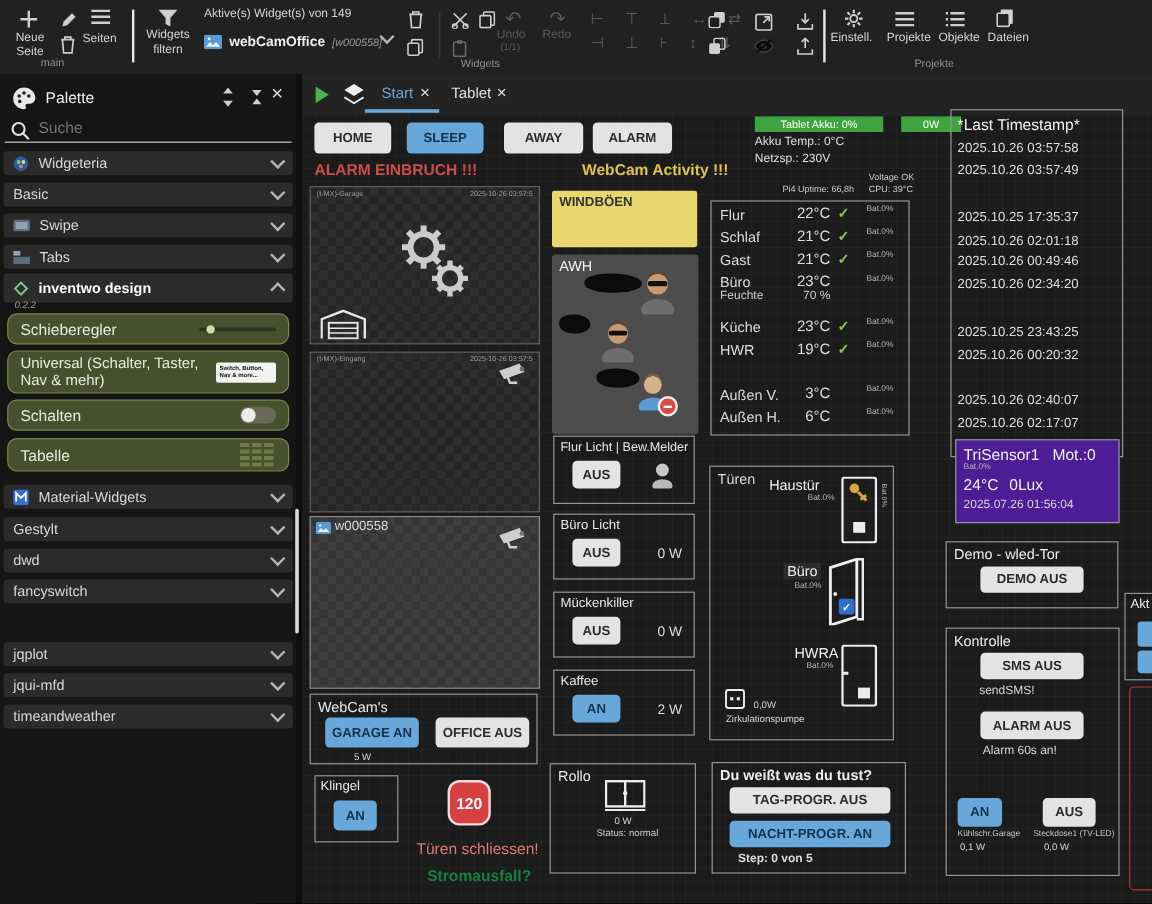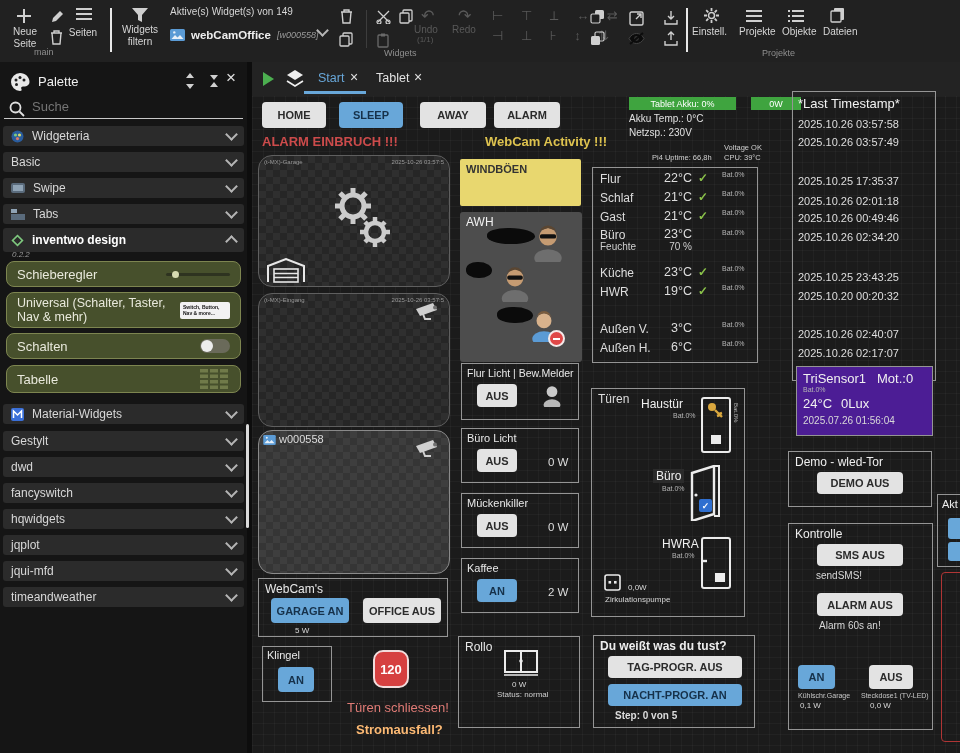--- a/index.html
+++ b/index.html
@@ -27,21 +27,21 @@
   #tabbar{position:absolute;left:252px;top:62px;width:708px;height:34px;background:#232323;}
   #cvbody{position:absolute;left:252px;top:96px;width:708px;height:657px;background:#1b1b1b;
      background-image:linear-gradient(rgba(255,255,255,0.032) 1px,transparent 1px),
                       linear-gradient(90deg,rgba(255,255,255,0.032) 1px,transparent 1px);
      background-size:11px 11px;}
   .panel{border:1px solid #959595;box-sizing:border-box;}
   .bg,.bb{border-radius:4px;font-weight:700;display:flex;align-items:center;justify-content:center;
           font-size:11px;cursor:pointer;box-sizing:border-box;}
   .bg{background:#e3e3e3;color:#2b2b2b;}
   .bb{background:#68a7d9;color:#16314a;}
-  .checker{background-color:#262626;border:1px solid #5f5f5f;border-radius:14px;
+  .checker{background-color:#262626;border:1px solid #5f5f5f;border-radius:0;
      background-image:linear-gradient(45deg,#2f2f2f 25%,transparent 25%,transparent 75%,#2f2f2f 75%),
                       linear-gradient(45deg,#2f2f2f 25%,transparent 25%,transparent 75%,#2f2f2f 75%);
      background-size:14px 14px;background-position:0 0,7px 7px;}
   .checker.light{background-color:#353535;
      background-image:linear-gradient(45deg,#3e3e3e 25%,transparent 25%,transparent 75%,#3e3e3e 75%),
                       linear-gradient(45deg,#3e3e3e 25%,transparent 25%,transparent 75%,#3e3e3e 75%);}
   .wtitle{font-size:11px;color:#e8e8e8;}
   .bat{font-size:7px;color:#b5b5b5;}
   .chk{color:#8bc34a;font-weight:700;font-size:12px;}
   .blob{background:#0b0b0b;border-radius:45% 55% 50% 50%;}
@@ -290,25 +290,20 @@
         <span class="sp"></span>
         <span class="chev"></span>
       </div>
     <div class="prow" style="top:421px">
         <span>fancyswitch</span>
         <span class="sp"></span>
         <span class="chev"></span>
       </div>
     <div class="prow" style="top:395px">
         <span>dwd</span>
-        <span class="sp"></span>
-        <span class="chev"></span>
-      </div>
-    <div class="prow" style="top:447px">
-        <span>hqwidgets</span>
         <span class="sp"></span>
         <span class="chev"></span>
       </div>
     <div class="prow" style="top:499px">
         <span>jqui-mfd</span>
         <span class="sp"></span>
         <span class="chev"></span>
       </div>
     <div class="prow" style="top:473px">
         <span>jqplot</span>
@@ -465,21 +460,21 @@
 
   <div class="abs panel" style="left:792px;top:91px;width:144px;height:290px"></div>
   <div class="abs txt" style="left:798px;top:96px;font-size:13px;color:#f2f2f2">*Last Timestamp*</div>
   <div class="abs ts txt" style="left:798px;top:118px">2025.10.26 03:57:58</div>
   <div class="abs ts txt" style="left:798px;top:136px">2025.10.26 03:57:49</div>
   <div class="abs ts txt" style="left:798px;top:175px">2025.10.25 17:35:37</div>
   <div class="abs ts txt" style="left:798px;top:195px">2025.10.26 02:01:18</div>
   <div class="abs ts txt" style="left:798px;top:212px">2025.10.26 00:49:46</div>
   <div class="abs ts txt" style="left:798px;top:231px">2025.10.26 02:34:20</div>
   <div class="abs ts txt" style="left:798px;top:271px">2025.10.25 23:43:25</div>
-  <div class="abs ts txt" style="left:798px;top:290px">2025.10.20 00:20:32</div>
+  <div class="abs ts txt" style="left:798px;top:290px">2025.10.26 00:20:32</div>
   <div class="abs ts txt" style="left:798px;top:328px">2025.10.26 02:40:07</div>
   <div class="abs ts txt" style="left:798px;top:347px">2025.10.26 02:17:07</div>
 
   <div class="abs panel" style="left:796px;top:366px;width:137px;height:70px;background:#4c1d95">
     <div class="abs txt" style="left:6px;top:4px;font-size:13px;color:#f0f0f0">TriSensor1</div>
     <div class="abs txt" style="left:80px;top:4px;font-size:13px;color:#f0f0f0">Mot.:0</div>
     <div class="abs bat txt" style="left:6px;top:19px">Bat.0%</div>
     <div class="abs txt" style="left:6px;top:29px;font-size:13px;color:#f0f0f0">24°C</div>
     <div class="abs txt" style="left:44px;top:29px;font-size:13px;color:#f0f0f0">0Lux</div>
     <div class="abs txt" style="left:6px;top:48px;font-size:10px;color:#d8d8d8">2025.07.26 01:56:04</div>
@@ -575,21 +570,21 @@
     <div class="abs txt" style="left:36px;top:47px;font-size:8px;color:#d8d8d8">5 W</div>
   </div>
 
   <div class="abs panel" style="left:262px;top:646px;width:70px;height:56px">
     <div class="abs wtitle txt" style="left:4px;top:2px">Klingel</div>
     <div class="abs bb" style="left:15px;top:20px;width:36px;height:25px">AN</div>
   </div>
 
   <div class="abs" style="left:373px;top:650px;width:36px;height:38px;background:#d64040;border:2.5px solid #f2dcdc;border-radius:10px;box-sizing:border-box;display:flex;align-items:center;justify-content:center;color:#fff;font-weight:700;font-size:13px">120</div>
   <div class="abs txt" style="left:347px;top:700px;font-size:13px;color:#e07b76">Türen schliessen!</div>
-  <div class="abs txt" style="left:356px;top:722px;font-size:13px;font-weight:700;color:#fdba74">Stromausfall?</div>
+  <div class="abs txt" style="left:356px;top:722px;font-size:13px;font-weight:700;color:#15803d">Stromausfall?</div>
 
   <div class="abs panel" style="left:788px;top:451px;width:144px;height:56px">
     <div class="abs txt" style="left:6px;top:3px;font-size:12px;color:#eee">Demo - wled-Tor</div>
     <div class="abs bg" style="left:28px;top:20px;width:86px;height:22px">DEMO AUS</div>
   </div>
 
   <div class="abs panel" style="left:788px;top:523px;width:145px;height:207px">
     <div class="abs txt" style="left:6px;top:3px;font-size:12px;color:#eee">Kontrolle</div>
     <div class="abs bg" style="left:28px;top:20px;width:86px;height:22px">SMS AUS</div>
     <div class="abs txt" style="left:27px;top:46px;font-size:10px;color:#d8d8d8">sendSMS!</div>

